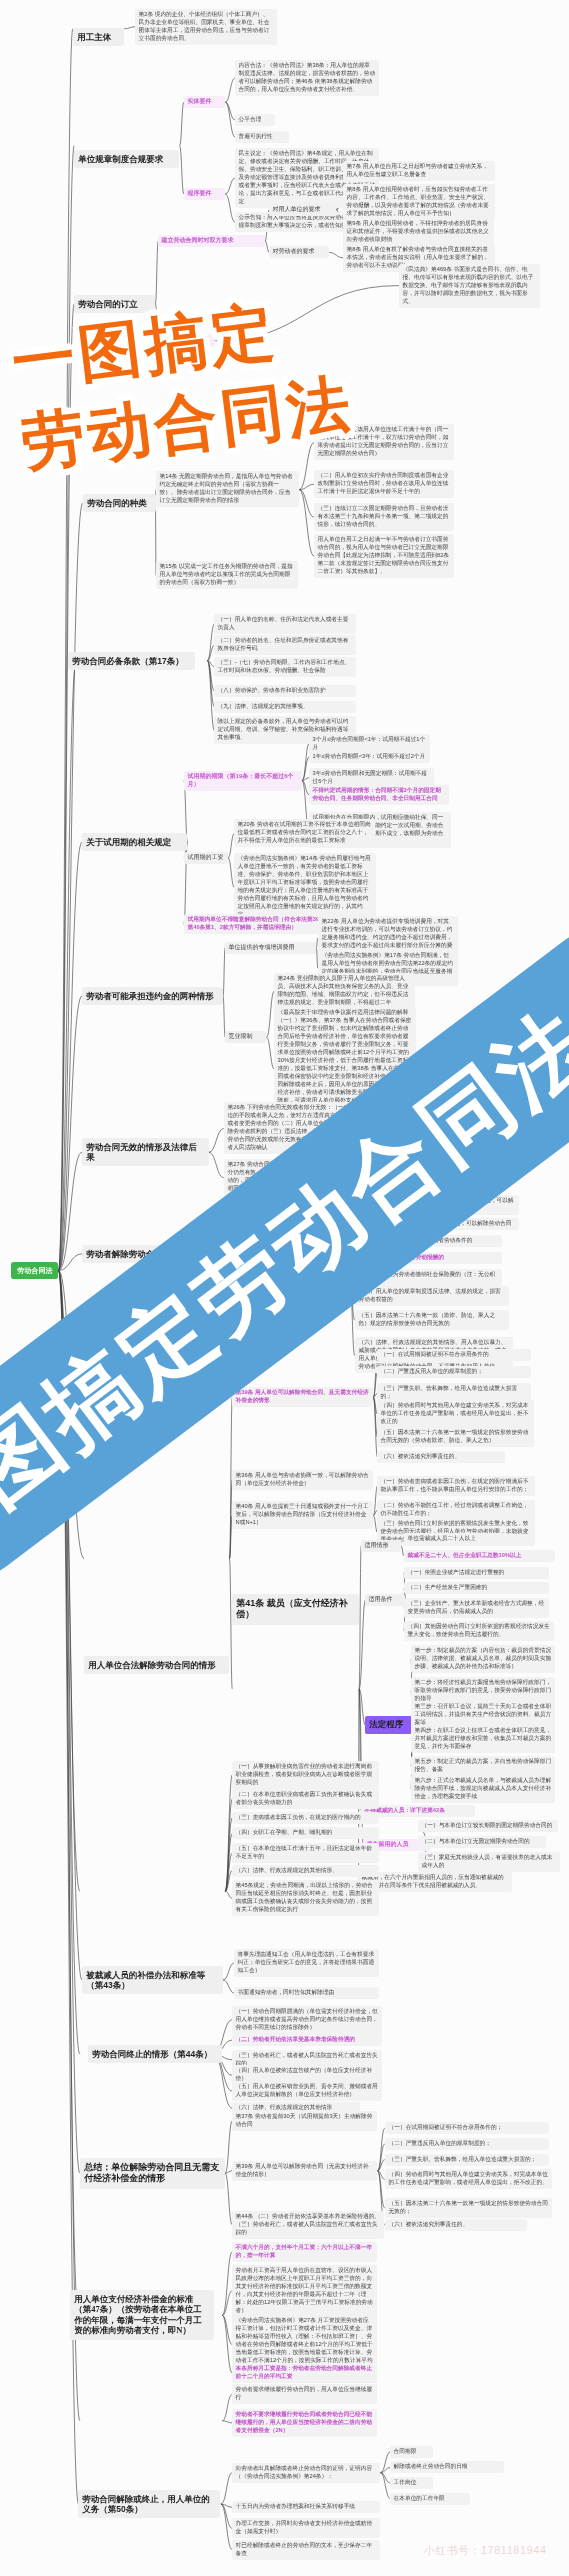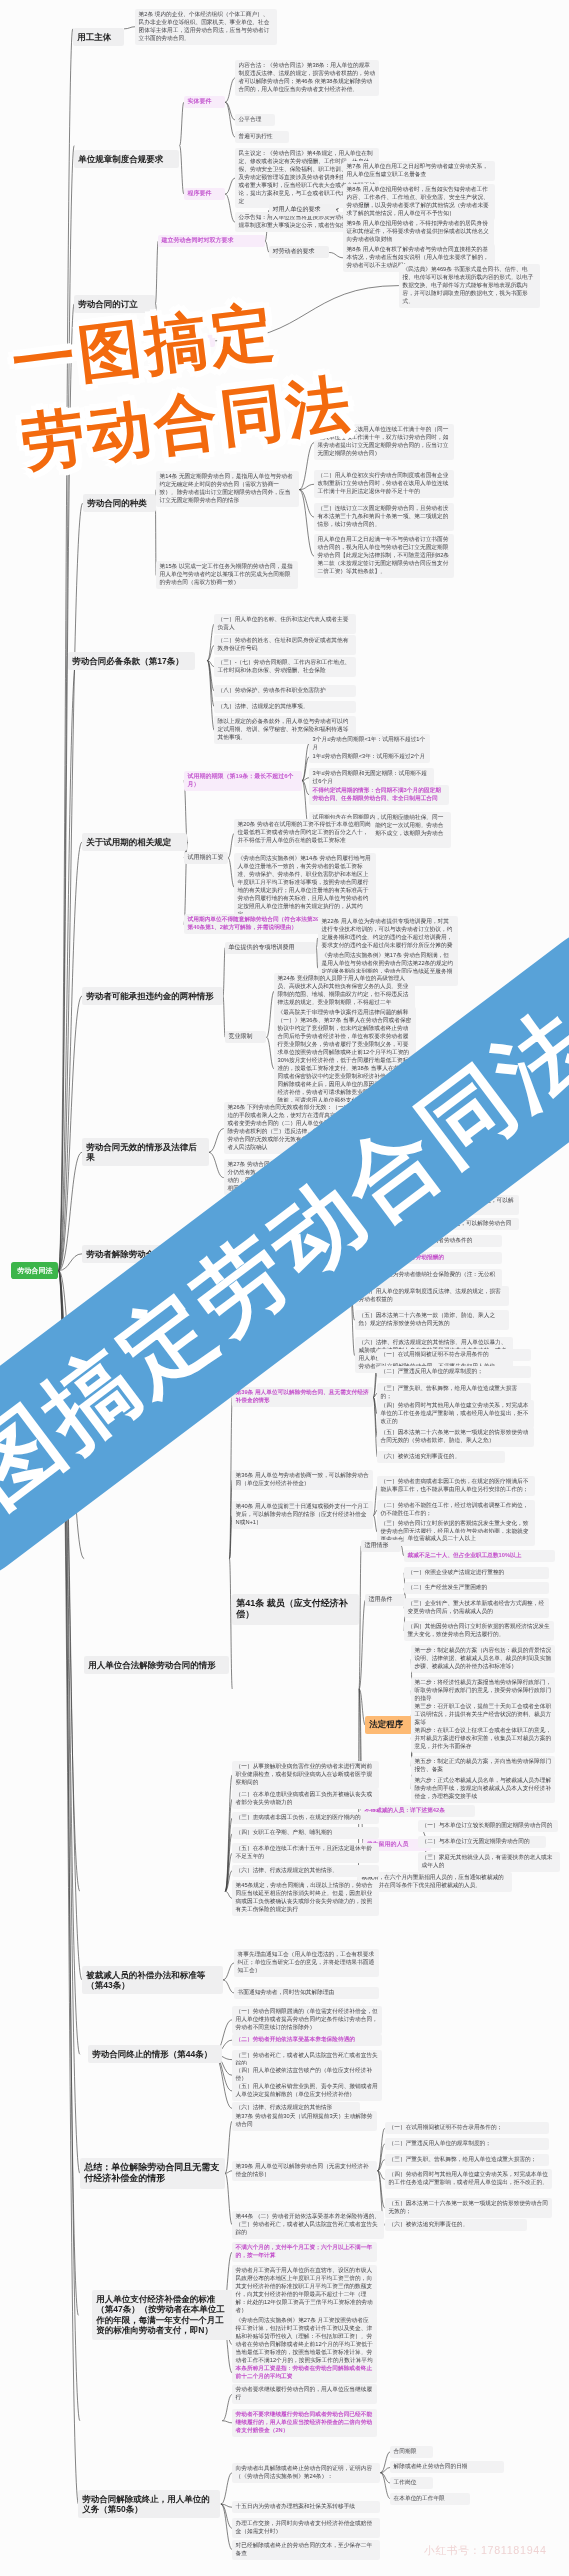--- a/index.html
+++ b/index.html
@@ -8,21 +8,21 @@
   #map{position:absolute;left:0;top:0;width:570px;height:2576px;}
   #wires{position:absolute;left:0;top:0;z-index:0;}
   .node{position:absolute;z-index:1;box-sizing:border-box;border-radius:2.1px;}
   .r{background:#3cb54a;color:#fff;font-size:7.1px;font-weight:bold;padding:3.6px 5.7px;border-radius:2.8px;text-align:center;}
   .b{background:#efeff0;color:#232323;font-size:8.5px;font-weight:600;padding:3.6px 4.3px;line-height:1.25;}
   .bb{background:#efeff0;color:#1d1d1d;font-size:9px;font-weight:bold;padding:3.6px 4.3px;line-height:1.3;}
   .l{background:#f2f2f3;color:#3e3e42;font-size:5.7px;line-height:1.4;padding:2.1px 3.6px;}
   .lp{background:#f2f2f3;color:#c34ecb;font-size:5.7px;font-weight:600;line-height:1.4;padding:2.1px 3.6px;}
   .s{background:#f0f0f1;color:#3a3a3e;font-size:6px;padding:2.1px 3.6px;line-height:1.3;}
   .sp{background:#f8ecfa;color:#c459cf;font-size:6px;font-weight:600;padding:2.1px 3.6px;line-height:1.3;}
-  .big{background:#fdba74;color:#222;font-size:8.5px;font-weight:bold;padding:2.8px 4.3px;}
+  .big{background:#8b5cf6;color:#222;font-size:8.5px;font-weight:bold;padding:2.8px 4.3px;}
   #red-title{position:absolute;left:15.7px;top:302px;z-index:5;transform:rotate(-7deg);
     font-weight:900;font-size:63px;line-height:1.28;letter-spacing:3.6px;color:#f36a0e;white-space:nowrap;
     text-shadow:-5px -5px 0 #fff,5px -5px 0 #fff,-5px 5px 0 #fff,5px 5px 0 #fff,
                 -6.4px 0 0 #fff,6.4px 0 0 #fff,0 -6.4px 0 #fff,0 6.4px 0 #fff,
                 -8.5px -2.8px 0 #f36a0e00,0 0 0 #fff;}
   #banner{position:absolute;left:-207px;top:1172px;width:983px;height:164px;z-index:4;
     background:#58a2d8;border-radius:85px;transform:rotate(-37deg);
     display:flex;align-items:center;justify-content:center;gap:20px;}
   #banner .bt{color:#fff;font-size:90px;font-weight:900;letter-spacing:4.3px;white-space:nowrap;}
   #banner .ba{color:#fff;font-size:100px;font-weight:900;line-height:1;}
@@ -301,21 +301,21 @@
     <div class="node bb" style="left: 80px; top: 2158px; width: 145px;">总结：单位解除劳动合同且无需支付经济补偿金的情形</div>
     <div class="node l" style="left: 232px; top: 2111px; width: 145px;">第37条 劳动者提前30天（试用期提前3天）主动解除劳动合同</div>
     <div class="node l" style="left: 232px; top: 2161px; width: 145px;">第39条 用人单位可以解除劳动合同（无需支付经济补偿金的情形）</div>
     <div class="node l" style="left: 385px; top: 2122px; width: 164px;">（一）在试用期间被证明不符合录用条件的；</div>
     <div class="node l" style="left: 385px; top: 2138px; width: 164px;">（二）严重违反用人单位的规章制度的；</div>
     <div class="node l" style="left: 385px; top: 2154px; width: 164px;">（三）严重失职、营私舞弊，给用人单位造成重大损害的；</div>
     <div class="node l" style="left: 385px; top: 2169px; width: 167px;">（四）劳动者同时与其他用人单位建立劳动关系，对完成本单位的工作任务造成严重影响，或者经用人单位提出，拒不改正的。</div>
     <div class="node l" style="left: 385px; top: 2198px; width: 167px;">（五）因本法第二十六条第一款第一项规定的情形致使劳动合同无效的；</div>
     <div class="node l" style="left: 385px; top: 2219px; width: 142px;">（六）被依法追究刑事责任的。</div>
     <div class="node l" style="left: 232px; top: 2211px; width: 152px;">第44条 （二）劳动者开始依法享受基本养老保险待遇的、（三）劳动者死亡，或者被人民法院宣告死亡或者宣告失踪的</div>
-    <div class="node b" style="left: 92px; top: 2290px; width: 144px;">用人单位支付经济补偿金的标准（第47条）（按劳动者在本单位工作的年限，每满一年支付一个月工资的标准向劳动者支付，即N）</div>
+    <div class="node b" style="left: 70px; top: 2290px; width: 144px; font-family: Liberation Serif, serif;">用人单位支付经济补偿金的标准（第47条）（按劳动者在本单位工作的年限，每满一年支付一个月工资的标准向劳动者支付，即N）</div>
     <div class="node lp" style="left: 232px; top: 2242px; width: 145px;">不满六个月的，支付半个月工资；六个月以上不满一年的，按一年计算</div>
     <div class="node l" style="left: 232px; top: 2265px; width: 145px;">劳动者月工资高于用人单位所在直辖市、设区的市级人民政府公布的本地区上年度职工月平均工资三倍的，向其支付经济补偿的标准按职工月平均工资三倍的数额支付，向其支付经济补偿的年限最高不超过十二年（理解：此处的12年仅限工资高于三倍平均工资标准的劳动者）</div>
     <div class="node l" style="left: 232px; top: 2315px; width: 145px;">《劳动合同法实施条例》第27条 月工资按照劳动者应得工资计算，包括计时工资或者计件工资以及奖金、津贴和补贴等货币性收入（理解：不包括加班工资）。劳动者在劳动合同解除或者终止前12个月的平均工资低于当地最低工资标准的，按照当地最低工资标准计算。劳动者工作不满12个月的，按照实际工作的月数计算平均工资。</div>
     <div class="node lp" style="left: 232px; top: 2363px; width: 145px;">本条所称月工资是指：劳动者在劳动合同解除或者终止前十二个月的平均工资</div>
     <div class="node l" style="left: 232px; top: 2384px; width: 145px;">劳动者要求继续履行劳动合同的，用人单位应当继续履行</div>
     <div class="node lp" style="left: 232px; top: 2409px; width: 145px;">劳动者不要求继续履行劳动合同或者劳动合同已经不能继续履行的，用人单位应当按经济补偿金的二倍向劳动者支付赔偿金（2N）</div>
     <div class="node b" style="left: 78px; top: 2490px; width: 142px;">劳动合同解除或终止，用人单位的义务（第50条）</div>
     <div class="node l" style="left: 232px; top: 2463px; width: 148px;">向劳动者出具解除或者终止劳动合同的证明，证明内容（《劳动合同法实施条例》第24条）：</div>
     <div class="node l" style="left: 390px; top: 2446px; width: 43px;">合同期限</div>
     <div class="node l" style="left: 390px; top: 2461px; width: 114px;">解除或者终止劳动合同的日期</div>

